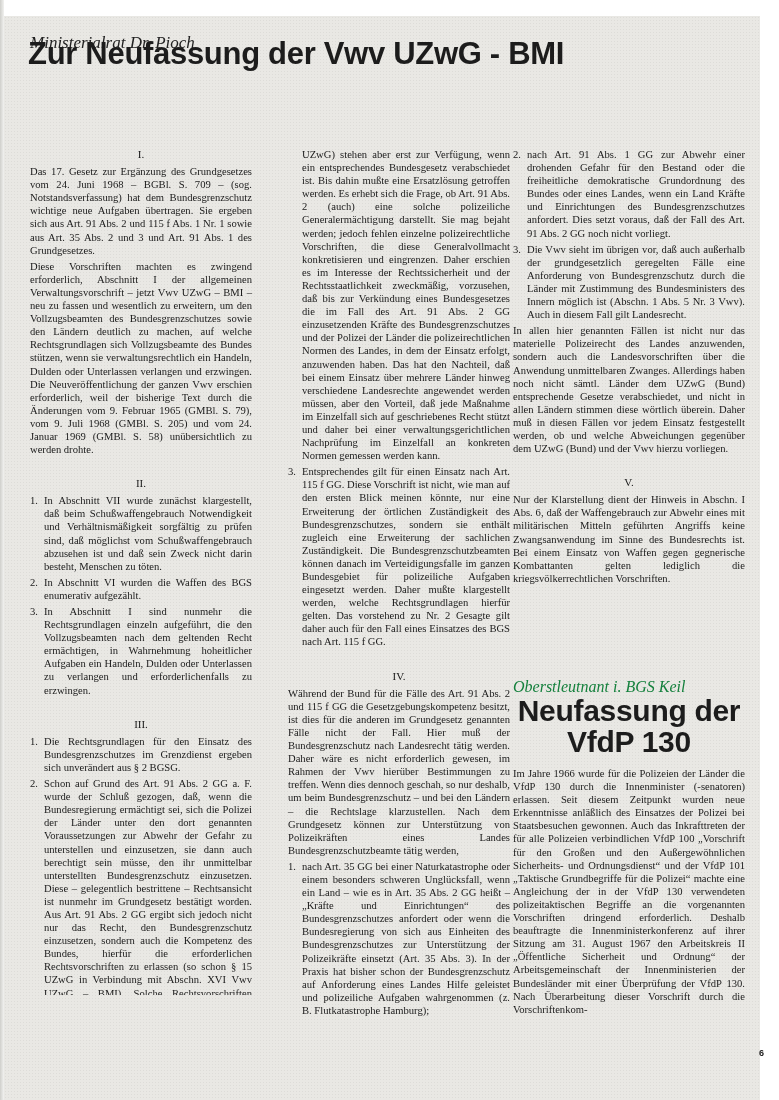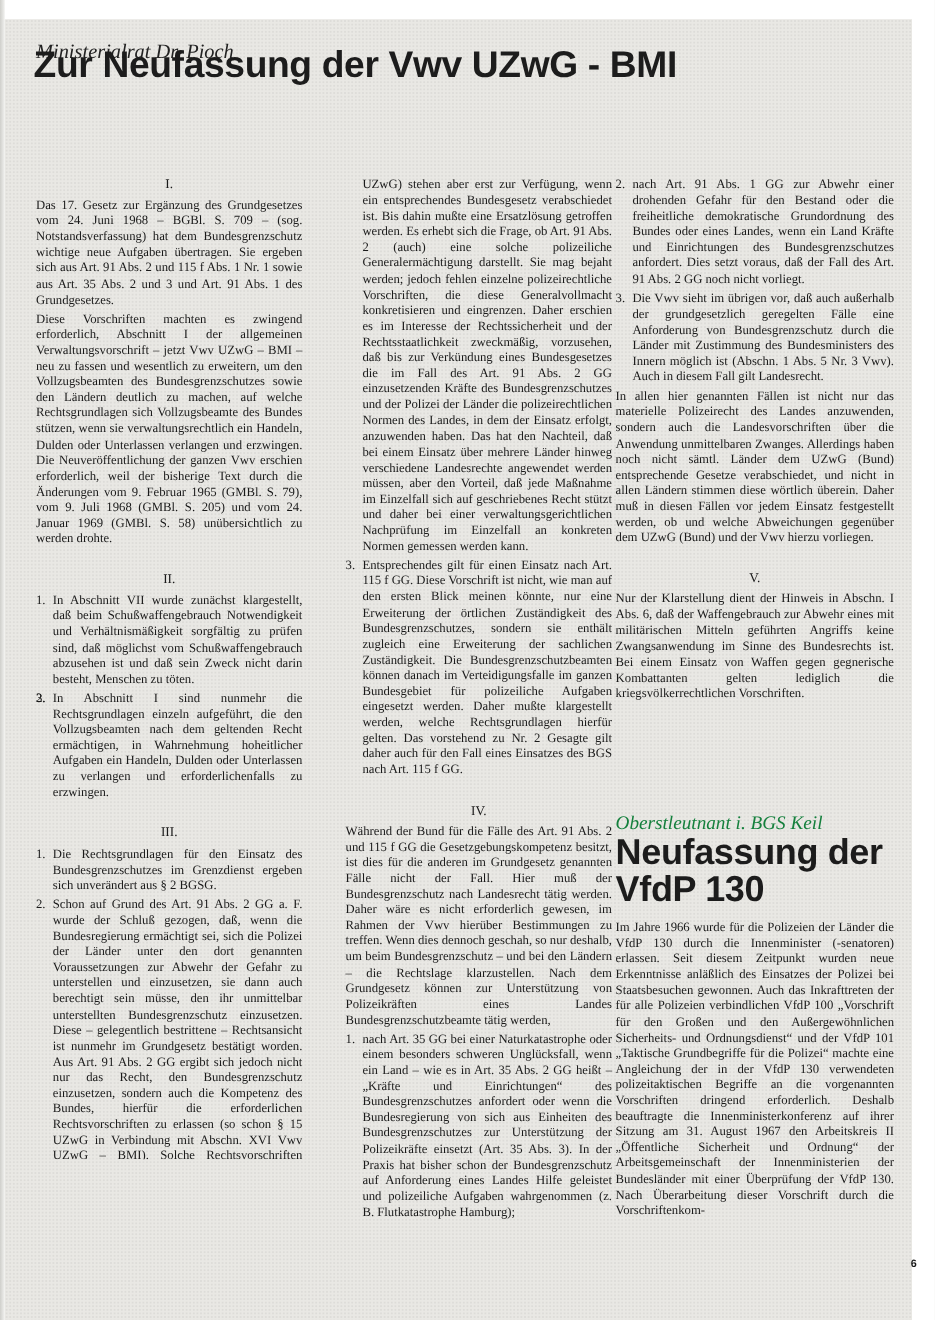--- a/index.html
+++ b/index.html
@@ -43,21 +43,21 @@
   .gap { height: 18px; }
   ol.numbered { margin: 0 0 3px 0; padding: 0; list-style: none; }
   ol.numbered li { position: relative; padding-left: 14px; margin-bottom: 3px; }
   ol.numbered li .num { position: absolute; left: 0; top: 0; }
   .author-2 {
     font-style: italic; font-size: 16px; margin: 0 0 2px 0; color: #15803d; text-align: left;
   }
   .title-2 {
     font-family: "Liberation Sans", "DejaVu Sans", sans-serif;
     font-weight: bold; font-size: 30px; line-height: 31px; margin: 0 0 10px 0;
-    color: #1c1c1c; text-align: left; letter-spacing: -0.3px;
+    color: #1c1c1c; text-align: center; letter-spacing: -0.3px;
   }
   .page-number {
     position: absolute; left: 759px; top: 1048px;
     font-family: "Liberation Sans", sans-serif; font-weight: bold; font-size: 9px;
   }
 </style>
 </head>
 <body>
 
 <div class="paper-edge"></div>
@@ -67,21 +67,21 @@
 <h1 class="main-title">Zur Neufassung der Vwv UZwG - BMI</h1>
 
 <div class="col col-1">
   <div class="section-heading">I.</div>
   <p>Das 17. Gesetz zur Ergänzung des Grundgesetzes vom 24. Juni 1968 – BGBl. S. 709 – (sog. Notstandsverfassung) hat dem Bundesgrenzschutz wichtige neue Aufgaben übertragen. Sie ergeben sich aus Art. 91 Abs. 2 und 115 f Abs. 1 Nr. 1 sowie aus Art. 35 Abs. 2 und 3 und Art. 91 Abs. 1 des Grundgesetzes.</p>
   <p>Diese Vorschriften machten es zwingend erforderlich, Abschnitt I der allgemeinen Verwaltungsvorschrift – jetzt Vwv UZwG – BMI – neu zu fassen und wesentlich zu erweitern, um den Vollzugsbeamten des Bundesgrenzschutzes sowie den Ländern deutlich zu machen, auf welche Rechtsgrundlagen sich Vollzugsbeamte des Bundes stützen, wenn sie verwaltungsrechtlich ein Handeln, Dulden oder Unterlassen verlangen und erzwingen. Die Neuveröffentlichung der ganzen Vwv erschien erforderlich, weil der bisherige Text durch die Änderungen vom 9. Februar 1965 (GMBl. S. 79), vom 9. Juli 1968 (GMBl. S. 205) und vom 24. Januar 1969 (GMBl. S. 58) unübersichtlich zu werden drohte.</p>
   <div class="gap"></div>
   <div class="section-heading">II.</div>
   <ol class="numbered">
     <li><span class="num">1.</span><span>In Abschnitt VII wurde zunächst klargestellt, daß beim Schußwaffengebrauch Notwendigkeit und Verhältnismäßigkeit sorgfältig zu prüfen sind, daß möglichst vom Schußwaffengebrauch abzusehen ist und daß sein Zweck nicht darin besteht, Menschen zu töten.</span></li>
-    <li><span class="num">2.</span></li>
+    <li><span class="num">2.</span><span>In Abschnitt VI wurden die Waffen des BGS enumerativ aufgezählt.</span></li>
     <li><span class="num">3.</span><span>In Abschnitt I sind nunmehr die Rechtsgrundlagen einzeln aufgeführt, die den Vollzugsbeamten nach dem geltenden Recht ermächtigen, in Wahrnehmung hoheitlicher Aufgaben ein Handeln, Dulden oder Unterlassen zu verlangen und erforderlichenfalls zu erzwingen.</span></li>
   </ol>
   <div class="gap"></div>
   <div class="section-heading">III.</div>
   <ol class="numbered">
     <li><span class="num">1.</span><span>Die Rechtsgrundlagen für den Einsatz des Bundesgrenzschutzes im Grenzdienst ergeben sich unverändert aus § 2 BGSG.</span></li>
     <li style="height:218px; overflow:hidden;"><span class="num">2.</span><span id="s3i2a">Schon auf Grund des Art. 91 Abs. 2 GG a. F. wurde der Schluß gezogen, daß, wenn die Bundesregierung ermächtigt sei, sich die Polizei der Länder unter den dort genannten Voraussetzungen zur Abwehr der Gefahr zu unterstellen und einzusetzen, sie dann auch berechtigt sein müsse, den ihr unmittelbar unterstellten Bundesgrenzschutz einzusetzen. Diese – gelegentlich bestrittene – Rechtsansicht ist nunmehr im Grundgesetz bestätigt worden. Aus Art. 91 Abs. 2 GG ergibt sich jedoch nicht nur das Recht, den Bundesgrenzschutz einzusetzen, sondern auch die Kompetenz des Bundes, hierfür die erforderlichen Rechtsvorschriften zu erlassen (so schon § 15 UZwG in Verbindung mit Abschn. XVI Vwv UZwG – BMI). Solche Rechtsvorschriften (außer dem </span></li>
   </ol>
 </div>
 

